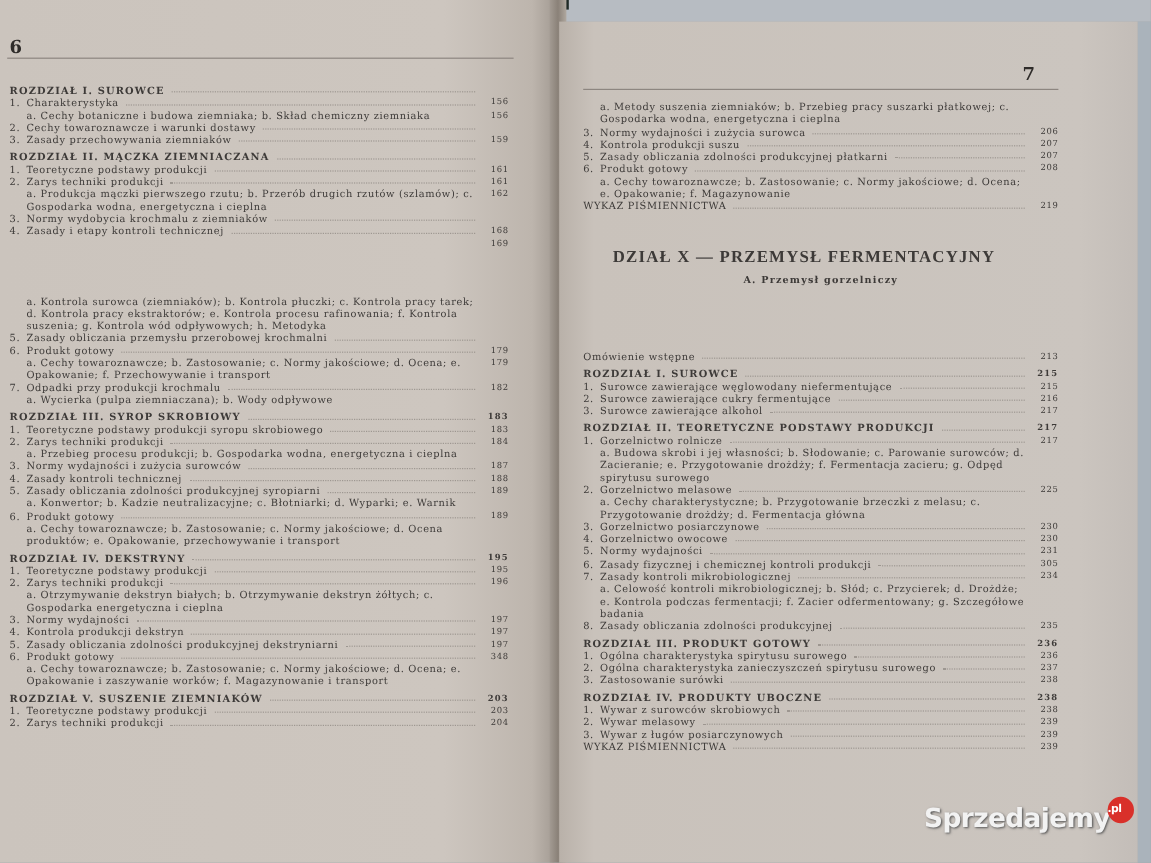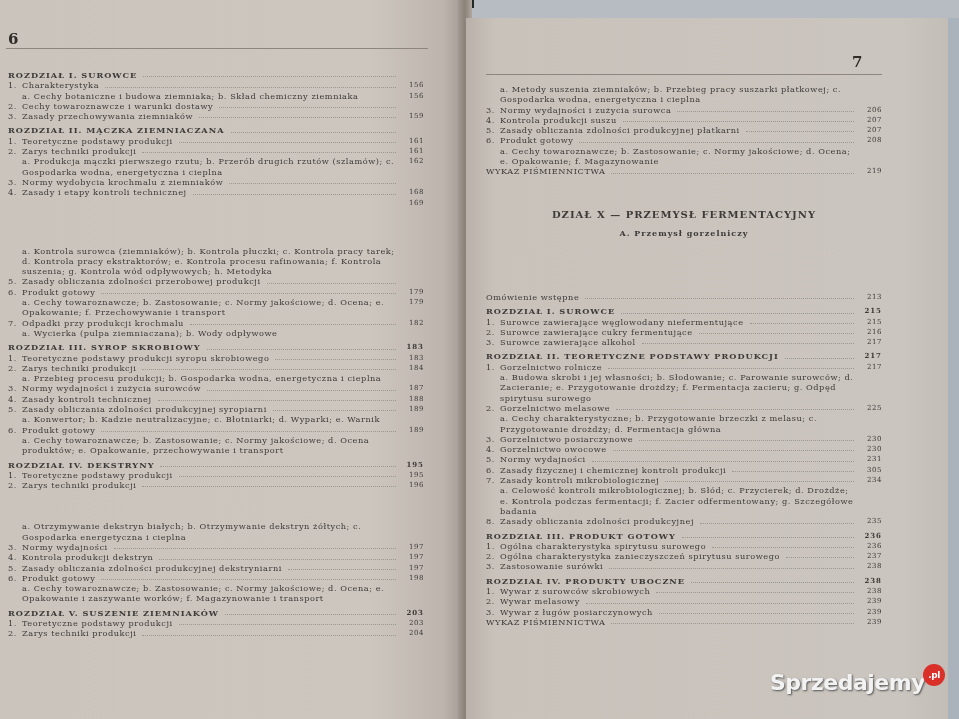--- a/index.html
+++ b/index.html
@@ -20,21 +20,21 @@
   .row .dots{flex:1 1 auto;border-bottom:1px dotted #8a847e;margin:0 6px 3px 6px;height:1px;align-self:flex-end;opacity:.7;}
   .row .p{flex:0 0 22px;text-align:right;font-size:7px;}
   .row.sub{padding-left:14px;}
   .row.wrap{white-space:normal;}
   .chap{font-weight:bold;letter-spacing:1px;margin-top:4px;}
   .num{display:inline-block;width:14px;}
   .center{text-align:center;font-weight:bold;letter-spacing:1px;}
   .wm{position:absolute;left:770px;top:670px;font-family:"DejaVu Sans","Liberation Sans",sans-serif;font-weight:bold;
       font-size:22px;color:#f2f2f2;text-shadow:1px 1px 2px #555;letter-spacing:-0.5px;}
   .wm .pl{display:inline-block;background:#d9302a;color:#fff;border-radius:50%;font-size:9px;width:22px;height:22px;
-      line-height:22px;text-align:center;vertical-align:top;margin-left:-2px;margin-top:-6px;text-shadow:none;}
+      line-height:22px;text-align:left;vertical-align:top;margin-left:-2px;margin-top:-6px;text-shadow:none;}
 </style>
 </head>
 <body>
 
 <div class="topbar"></div>
 <div class="darktab"></div>
 <div class="edge"></div>
 
 <div class="page left">
   <div class="pnum" style="left:8px;top:30px;">6</div>
@@ -99,21 +99,21 @@
         <span class="t">Zasady i etapy kontroli technicznej</span>
         <span class="dots"></span>
         <span class="p">168</span>
       </div>
       <div class="row sub wrap">
         <span class="t" style="flex: 1 1 auto; white-space: normal; margin-top: 48px;">a. Kontrola surowca (ziemniaków); b. Kontrola płuczki; c. Kontrola pracy tarek; d. Kontrola pracy ekstraktorów; e. Kontrola procesu rafinowania; f. Kontrola suszenia; g. Kontrola wód odpływowych; h. Metodyka</span>
         <span class="p">169</span>
       </div>
       <div class="row">
         <span class="num">5.</span>
-        <span class="t">Zasady obliczania zdolności przerobowej produkcji</span>
+        <span class="t">Zasady obliczania przemysłu przerobowej krochmalni</span>
         <span class="dots"></span>
         <span class="p"></span>
       </div>
       <div class="row">
         <span class="num">6.</span>
         <span class="t">Produkt gotowy</span>
         <span class="dots"></span>
         <span class="p">179</span>
       </div>
       <div class="row sub wrap">
@@ -194,21 +194,21 @@
         <span class="dots"></span>
         <span class="p">195</span>
       </div>
       <div class="row">
         <span class="num">2.</span>
         <span class="t">Zarys techniki produkcji</span>
         <span class="dots"></span>
         <span class="p">196</span>
       </div>
       <div class="row sub wrap">
-        <span class="t" style="flex: 1 1 auto; white-space: normal; margin-top: 31px;">a. Otrzymywanie dekstryn białych; b. Otrzymywanie dekstryn żółtych; c. Gospodarka energetyczna i cieplna</span>
+        <span class="t" style="flex: 1 1 auto; white-space: normal;">a. Otrzymywanie dekstryn białych; b. Otrzymywanie dekstryn żółtych; c. Gospodarka energetyczna i cieplna</span>
         <span class="p"></span>
       </div>
       <div class="row">
         <span class="num">3.</span>
         <span class="t">Normy wydajności</span>
         <span class="dots"></span>
         <span class="p">197</span>
       </div>
       <div class="row">
         <span class="num">4.</span>
@@ -219,21 +219,21 @@
       <div class="row">
         <span class="num">5.</span>
         <span class="t">Zasady obliczania zdolności produkcyjnej dekstryniarni</span>
         <span class="dots"></span>
         <span class="p">197</span>
       </div>
       <div class="row">
         <span class="num">6.</span>
         <span class="t">Produkt gotowy</span>
         <span class="dots"></span>
-        <span class="p">198</span>
+        <span class="p">348</span>
       </div>
       <div class="row sub wrap">
         <span class="t" style="flex: 1 1 auto; white-space: normal;">a. Cechy towaroznawcze; b. Zastosowanie; c. Normy jakościowe; d. Ocena; e. Opakowanie i zaszywanie worków; f. Magazynowanie i transport</span>
         <span class="p"></span>
       </div>
       <div class="row chap">
         <span class="t">ROZDZIAŁ V. SUSZENIE ZIEMNIAKÓW</span>
         <span class="dots"></span>
         <span class="p">203</span>
       </div>
@@ -289,21 +289,21 @@
       <div class="row sub wrap">
         <span class="t" style="flex: 1 1 auto; white-space: normal;">a. Cechy towaroznawcze; b. Zastosowanie; c. Normy jakościowe; d. Ocena; e. Opakowanie; f. Magazynowanie</span>
         <span class="p"></span>
       </div>
       <div class="row">
         <span class="t">WYKAZ PIŚMIENNICTWA</span>
         <span class="dots"></span>
         <span class="p">219</span>
       </div>
     </div>
-  <div class="toc center" style="left:20px;top:192px;width:396px;font-size:10px;">DZIAŁ X — PRZEMYSŁ FERMENTACYJNY</div>
+  <div class="toc center" style="left:6px;top:192px;width:396px;font-size:14px;font-family:Liberation Serif, serif;">DZIAŁ X — PRZEMYSŁ FERMENTACYJNY</div>
   <div class="toc center" style="left:20px;top:210px;width:396px;font-size:8px;">A. Przemysł gorzelniczy</div>
   <div class="toc" id="toc-right-bottom" style="left:20px;top:226px;width:396px;margin-top:48px;">
       <div class="row">
         <span class="t">Omówienie wstępne</span>
         <span class="dots"></span>
         <span class="p">213</span>
       </div>
       <div class="row chap">
         <span class="t">ROZDZIAŁ I. SUROWCE</span>
         <span class="dots"></span>

